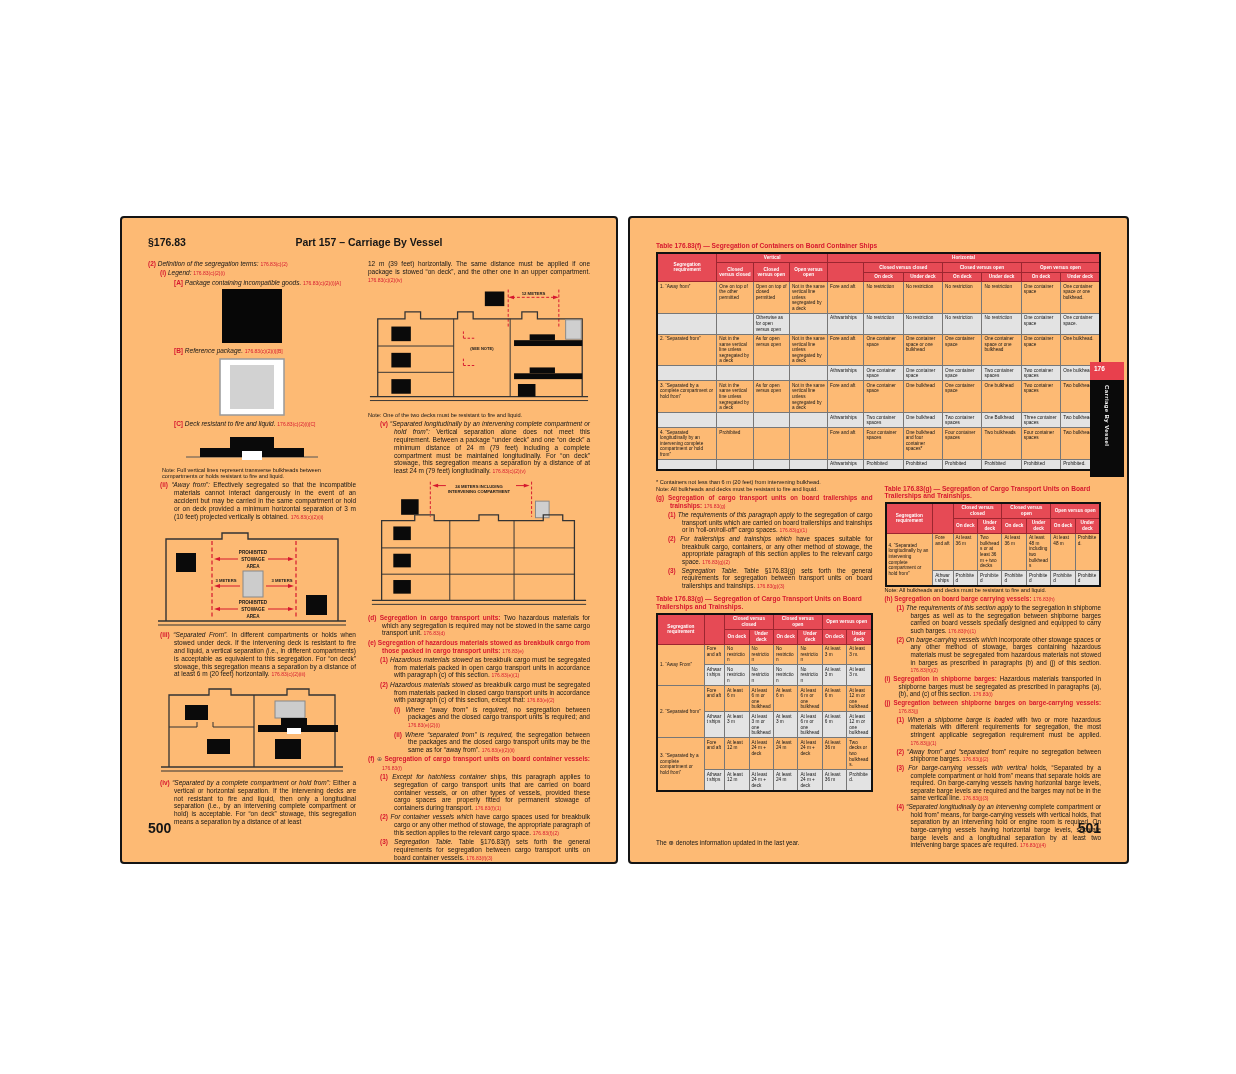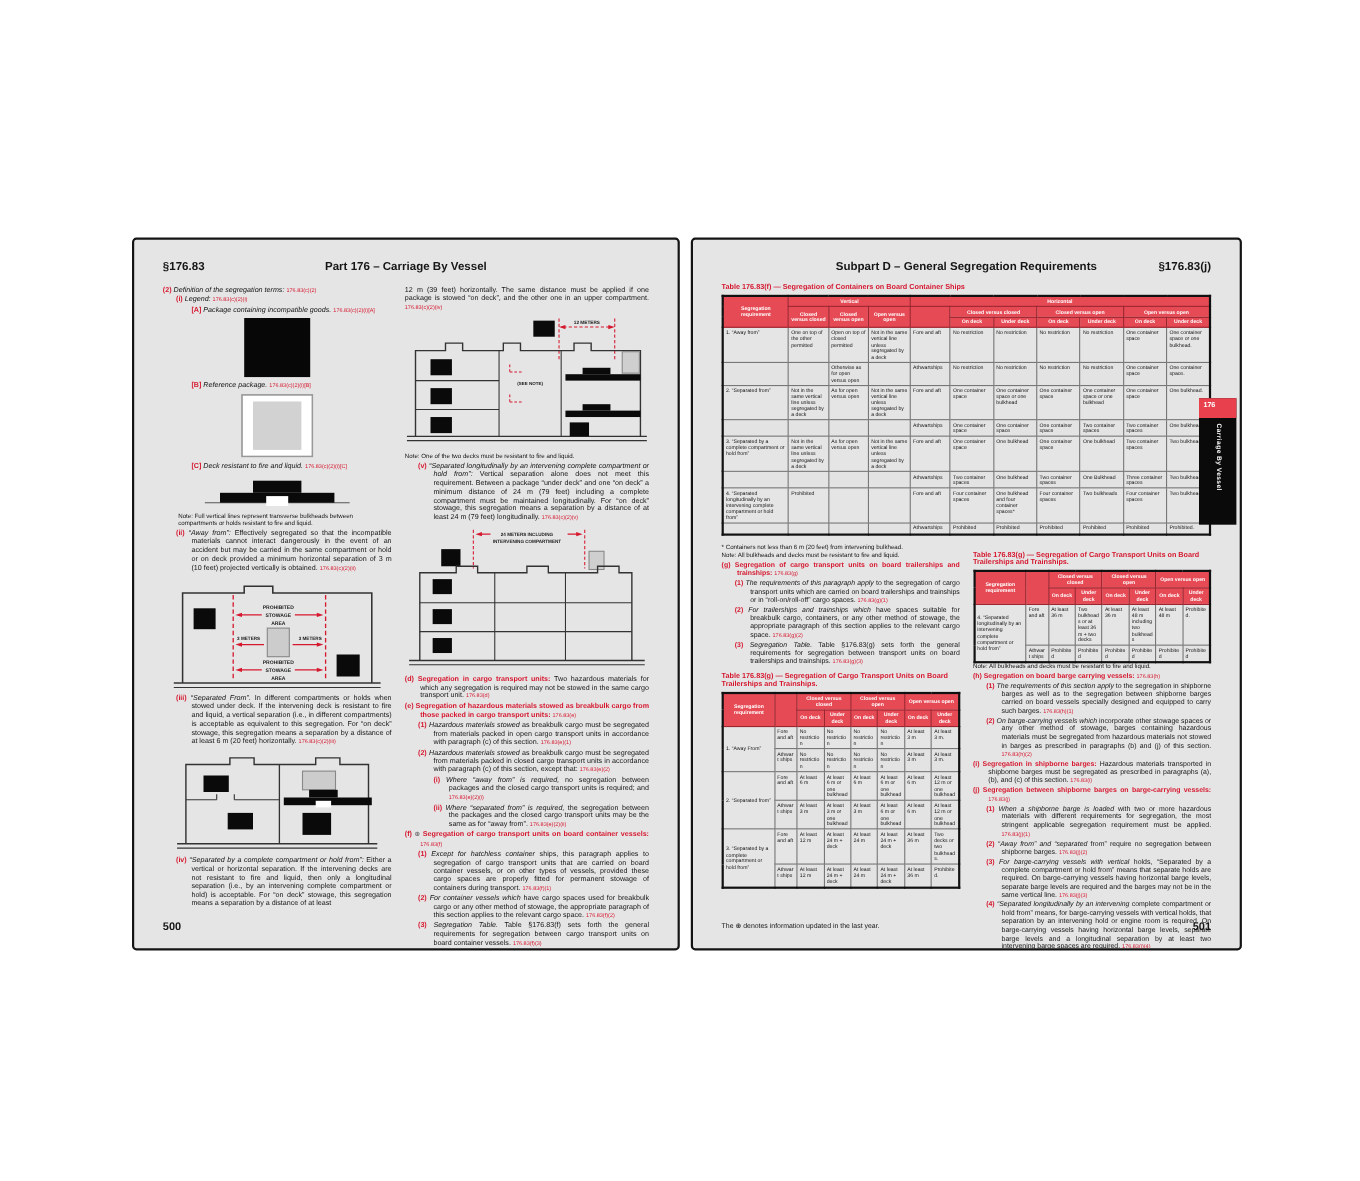--- a/index.html
+++ b/index.html
@@ -1,18 +1,18 @@
 <!DOCTYPE html>
 <html><head>
 <meta charset="utf-8">
 <style>
   html,body{margin:0;padding:0;}
   body{width:1236px;height:1074px;background:#fff;font-family:"Liberation Sans",sans-serif;color:#161616;position:relative;}
   .canvas{position:absolute;inset:0;}
-  .page{position:absolute;background:#e5e5e5;border:2px solid #141414;border-radius:4px;overflow:hidden;}
+  .page{position:absolute;background:#fdba74;border:2px solid #141414;border-radius:4px;overflow:hidden;}
   #page-left{left:120px;top:216px;width:494px;height:644px;}
   #page-right{left:628px;top:216px;width:497px;height:644px;}
   .inner{position:absolute;inset:0;padding:18px 26px;}
   
   .phead{position:relative;text-align:center;font-weight:bold;font-size:10.5px;height:16px;}
   .phead .h-left{position:absolute;left:0;top:0;}
   .phead .h-right{position:absolute;right:0;top:0;}
   
   .cols{display:flex;gap:12px;margin-top:8px;}
   .col{width:222px;font-size:6.5px;line-height:1.2;text-align:justify;}
@@ -33,40 +33,40 @@
   .fig{display:flex;justify-content:center;margin:3px 0 4px 0;}
   
   .tbl-title{color:#d6182f;font-weight:bold;font-size:6.6px;line-height:1.15;margin:6px 0 2px 0;text-align:left;}
   table.seg{border-collapse:collapse;width:100%;table-layout:fixed;border:2.5px solid #111;}
   .seg td,.seg th{border:0.5px solid #777;padding:1.5px 2px;vertical-align:top;font-size:4.7px;line-height:1.18;text-align:left;font-weight:normal;word-wrap:break-word;}
   .seg th{background:#e64a55;color:#fff;font-weight:bold;text-align:center;vertical-align:middle;border-color:#9c2630;}
   .seg tr.alt td{background:#e3e3e3;}
   .seg td.wt{background:#fff;}
   .seg td.c-name{vertical-align:middle;}
   
-  .pageno{position:absolute;bottom:14px;font-weight:bold;font-size:10px;}
+  .pageno{position:absolute;bottom:26px;font-weight:bold;font-size:14px;}
   .pn-left{left:26px;}
   .pn-right{right:26px;padding-left:31px;}
   .footnote-line{position:absolute;bottom:16px;left:26px;font-size:6.3px;}
   
   #side-tab{position:absolute;left:1090px;top:362px;width:34px;height:115px;background:#0a0a0a;display:flex;flex-direction:column;}
   .tab-num{height:18px;background:#e8404d;color:#fff;font-weight:bold;font-size:6.5px;padding:3px 0 0 4px;box-sizing:border-box;}
   .tab-label{flex:1;color:#fff;font-weight:bold;font-size:6px;writing-mode:vertical-rl;padding:5px 0 0 0;margin:0 auto;letter-spacing:0.4px;}
   svg text{font-family:"Liberation Sans",sans-serif;}
 </style>
 </head>
 <body>
 
 <div class="canvas">
 
   <section class="page" id="page-left">
     <div class="inner">
       <header class="phead">
         <span class="h-left">§176.83</span>
-        <span>Part 176 – Carriage By Vessel</span>
+        <span>Part 157 – Carriage By Vessel</span>
       </header>
       <div class="cols">
         <div class="col">
             <div class="para"><span class="plabel">(2)</span> <span class="plead">Definition of the segregation terms:</span> <span class="pref">176.83(c)(2)</span> </div>
             <div class="para ind1"><span class="plabel">(i)</span> <span class="plead">Legend:</span> <span class="pref">176.83(c)(2)(i)</span> </div>
             <div class="para ind2"><span class="plabel">[A]</span> <span class="plead">Package containing incompatible goods.</span> <span class="pref">176.83(c)(2)(i)[A]</span> </div>
             <div class="fig">
     <svg width="64" height="54" viewBox="0 0 64 54">
                 <rect x="2" y="0" width="60" height="54" fill="#070707"></rect>
               </svg>
@@ -215,24 +215,20 @@
             <div class="para ind1"><span class="plabel">(3)</span> <span class="plead">Segregation Table.</span> <span>Table §176.83(f) sets forth the general requirements for segregation between cargo transport units on board container vessels.</span> <span class="pref">176.83(f)(3)</span> </div>
             <div class="para ind1"><span class="plabel">(4)</span>  <span class="plead">In table §176.83(f),</span> <span>a container space means a distance of not less than 6 m (20 feet) fore and aft or not less than 2.5 m (8 feet) athwartship.</span>  </div>
           </div>
       </div>
       <div class="pageno pn-left">500</div>
     </div>
   </section>
 
   <section class="page" id="page-right">
     <div class="inner">
-      <header class="phead">
-        <span>Subpart D – General Segregation Requirements</span>
-        <span class="h-right">§176.83(j)</span>
-      </header>
       <div class="tbl-title">Table 176.83(f) — Segregation of Containers on Board Container Ships</div>
       <table class="seg">
         <colgroup>
             <col style="width:13.5%">
             <col style="width:8.2%">
             <col style="width:8.2%">
             <col style="width:8.6%">
             <col style="width:8.2%">
             <col style="width:8.88%">
             <col style="width:8.88%">

